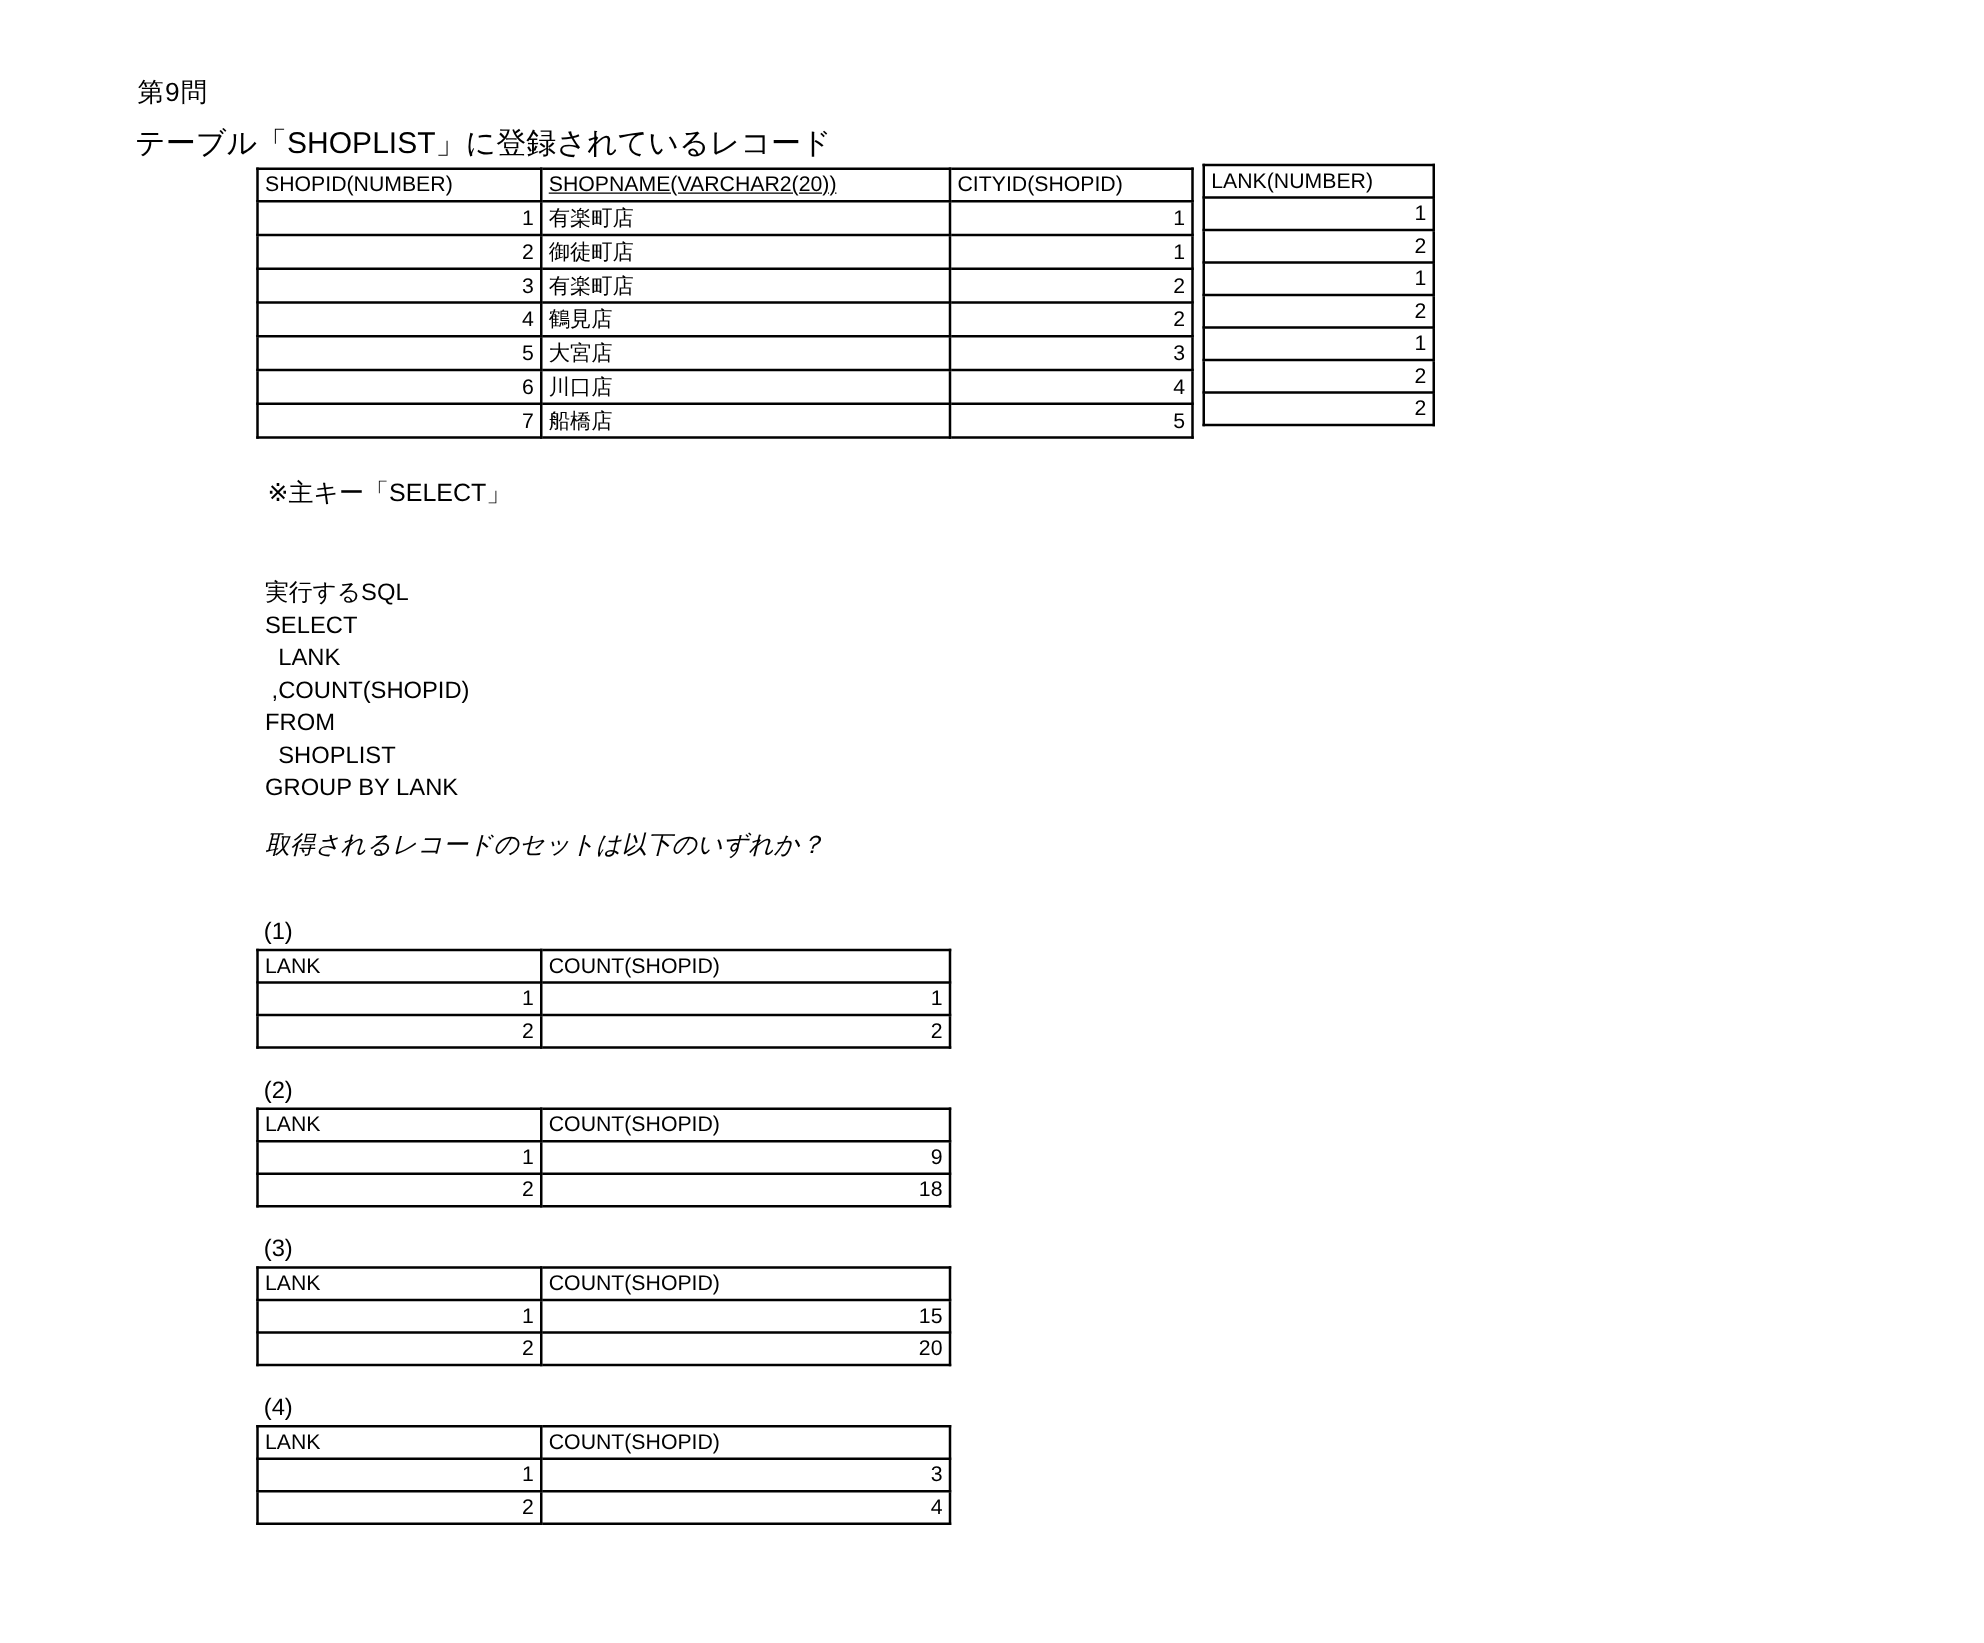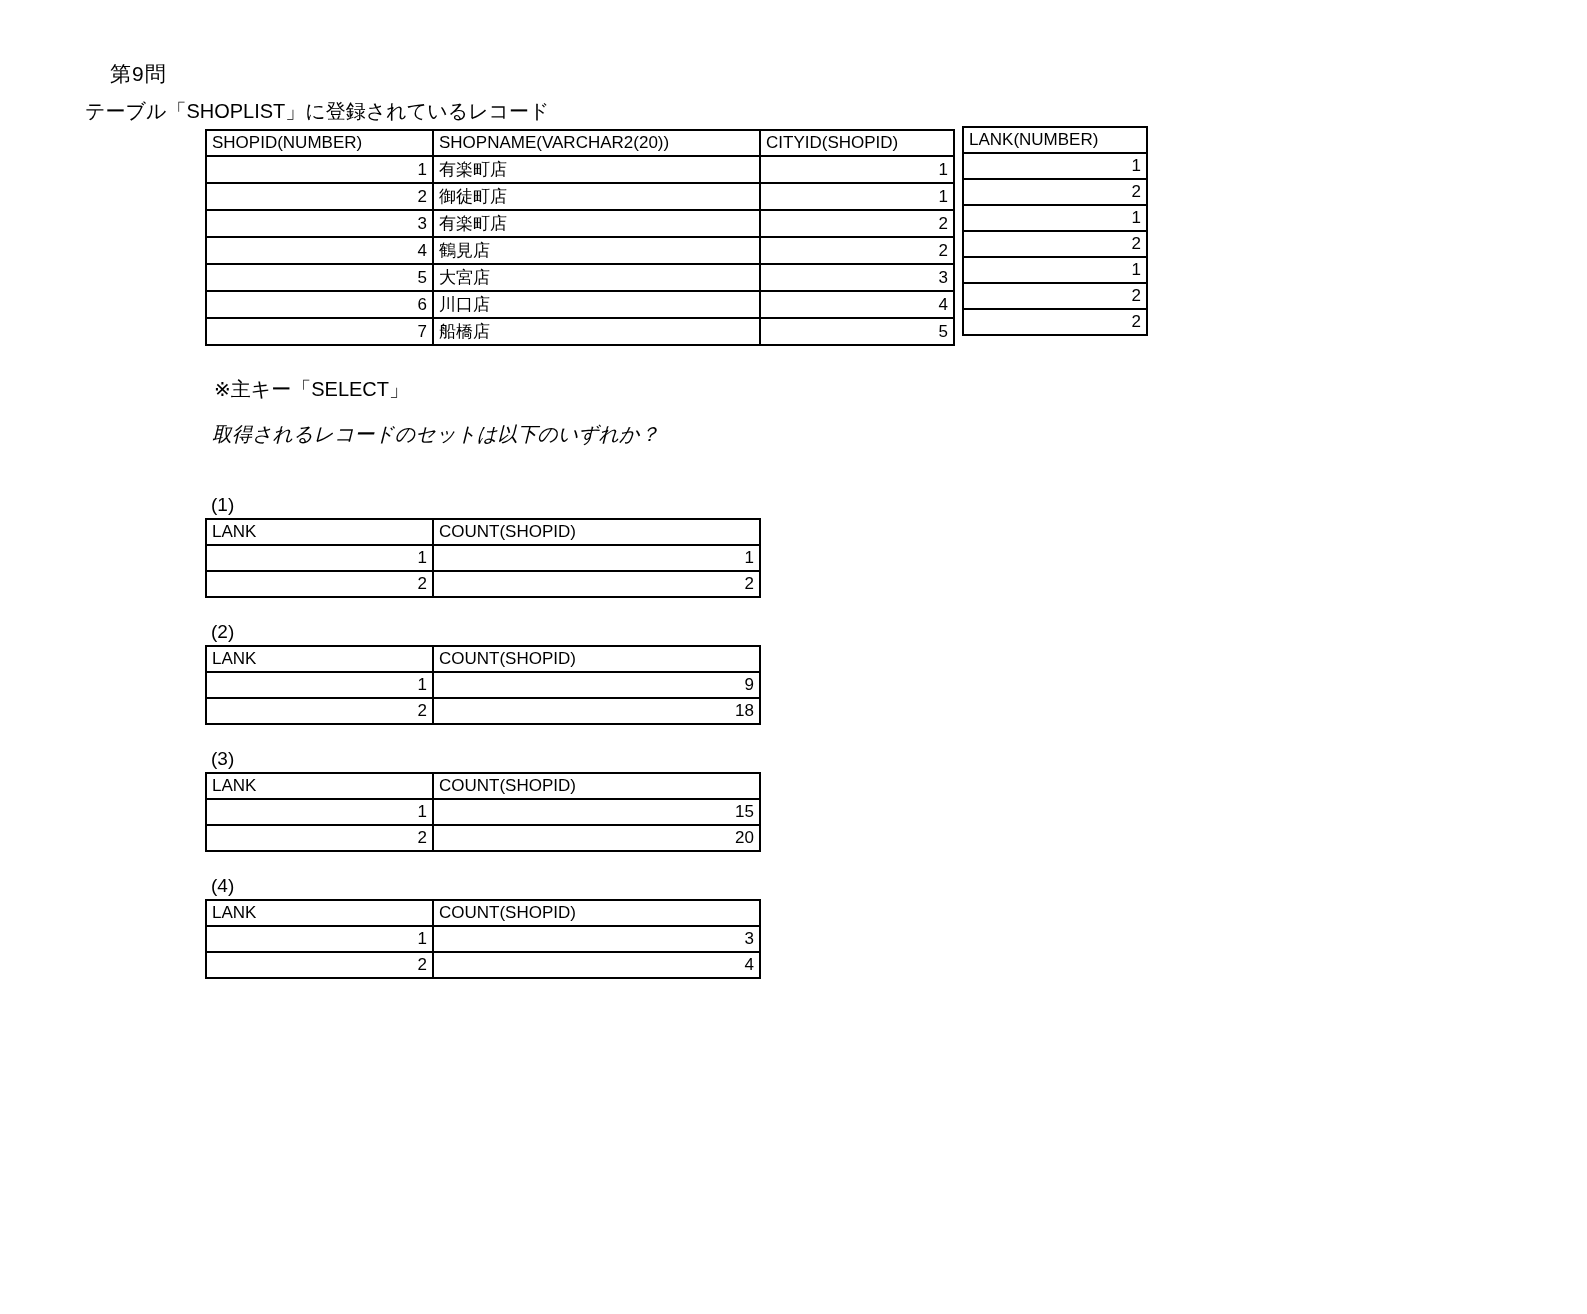--- a/index.html
+++ b/index.html
@@ -15,22 +15,22 @@
     height: 1314px;
     background: #ffffff;
     overflow: hidden;
   }
   .qno {
     margin: 60px 0 0 110px;
     font-size: 21px;
     letter-spacing: 1px;
   }
   .caption {
-    margin: 10px 0 4px 85px;
-    font-size: 20px;
+    margin: 10px 0 4px 108px;
+    font-size: 24px;
   }
   .tables-row {
     display: flex;
     align-items: flex-start;
     margin-left: 205px;
   }
   table {
     border-collapse: collapse;
     table-layout: fixed;
   }
@@ -40,21 +40,21 @@
     font-weight: normal;
     padding: 1px 5px;
     height: 22px;
     overflow: hidden;
     white-space: nowrap;
     background: #fff;
   }
   th { text-align: left; }
   td.num { text-align: right; }
   .main-table .c1 { width: 215px; }
-  .main-table .c2 { width: 315px; }
+  .main-table .c2 { width: 315px; text-decoration: underline; }
   .main-table .c3 { width: 182px; }
   .lank-table {
     margin-left: 7px;
     position: relative;
     top: -3px;
   }
   .lank-table th, .lank-table td { width: 172px; }
   .pknote {
     margin: 30px 0 0 214px;
     font-size: 20px;
@@ -163,20 +163,29 @@
           </tr>
         <tr>
             <td class="num">2</td>
           </tr>
       </tbody>
     </table>
   </div>
 
   <div class="pknote">※主キー「SELECT」</div>
 
+  <div class="sql-block">
+    <div class="sql-line">実行するSQL</div>
+    <div class="sql-line">SELECT</div>
+    <div class="sql-line">  LANK</div>
+    <div class="sql-line"> ,COUNT(SHOPID)</div>
+    <div class="sql-line">FROM</div>
+    <div class="sql-line">  SHOPLIST</div>
+    <div class="sql-line">GROUP BY LANK</div>
+  </div>
 
   <div class="question">取得されるレコードのセットは以下のいずれか？</div>
 
   <div class="option-block first">
     <div class="opt-label">(1)</div>
     <table class="opt-table">
       <thead>
         <tr>
           <th class="c1">LANK</th>
           <th class="c2">COUNT(SHOPID)</th>

